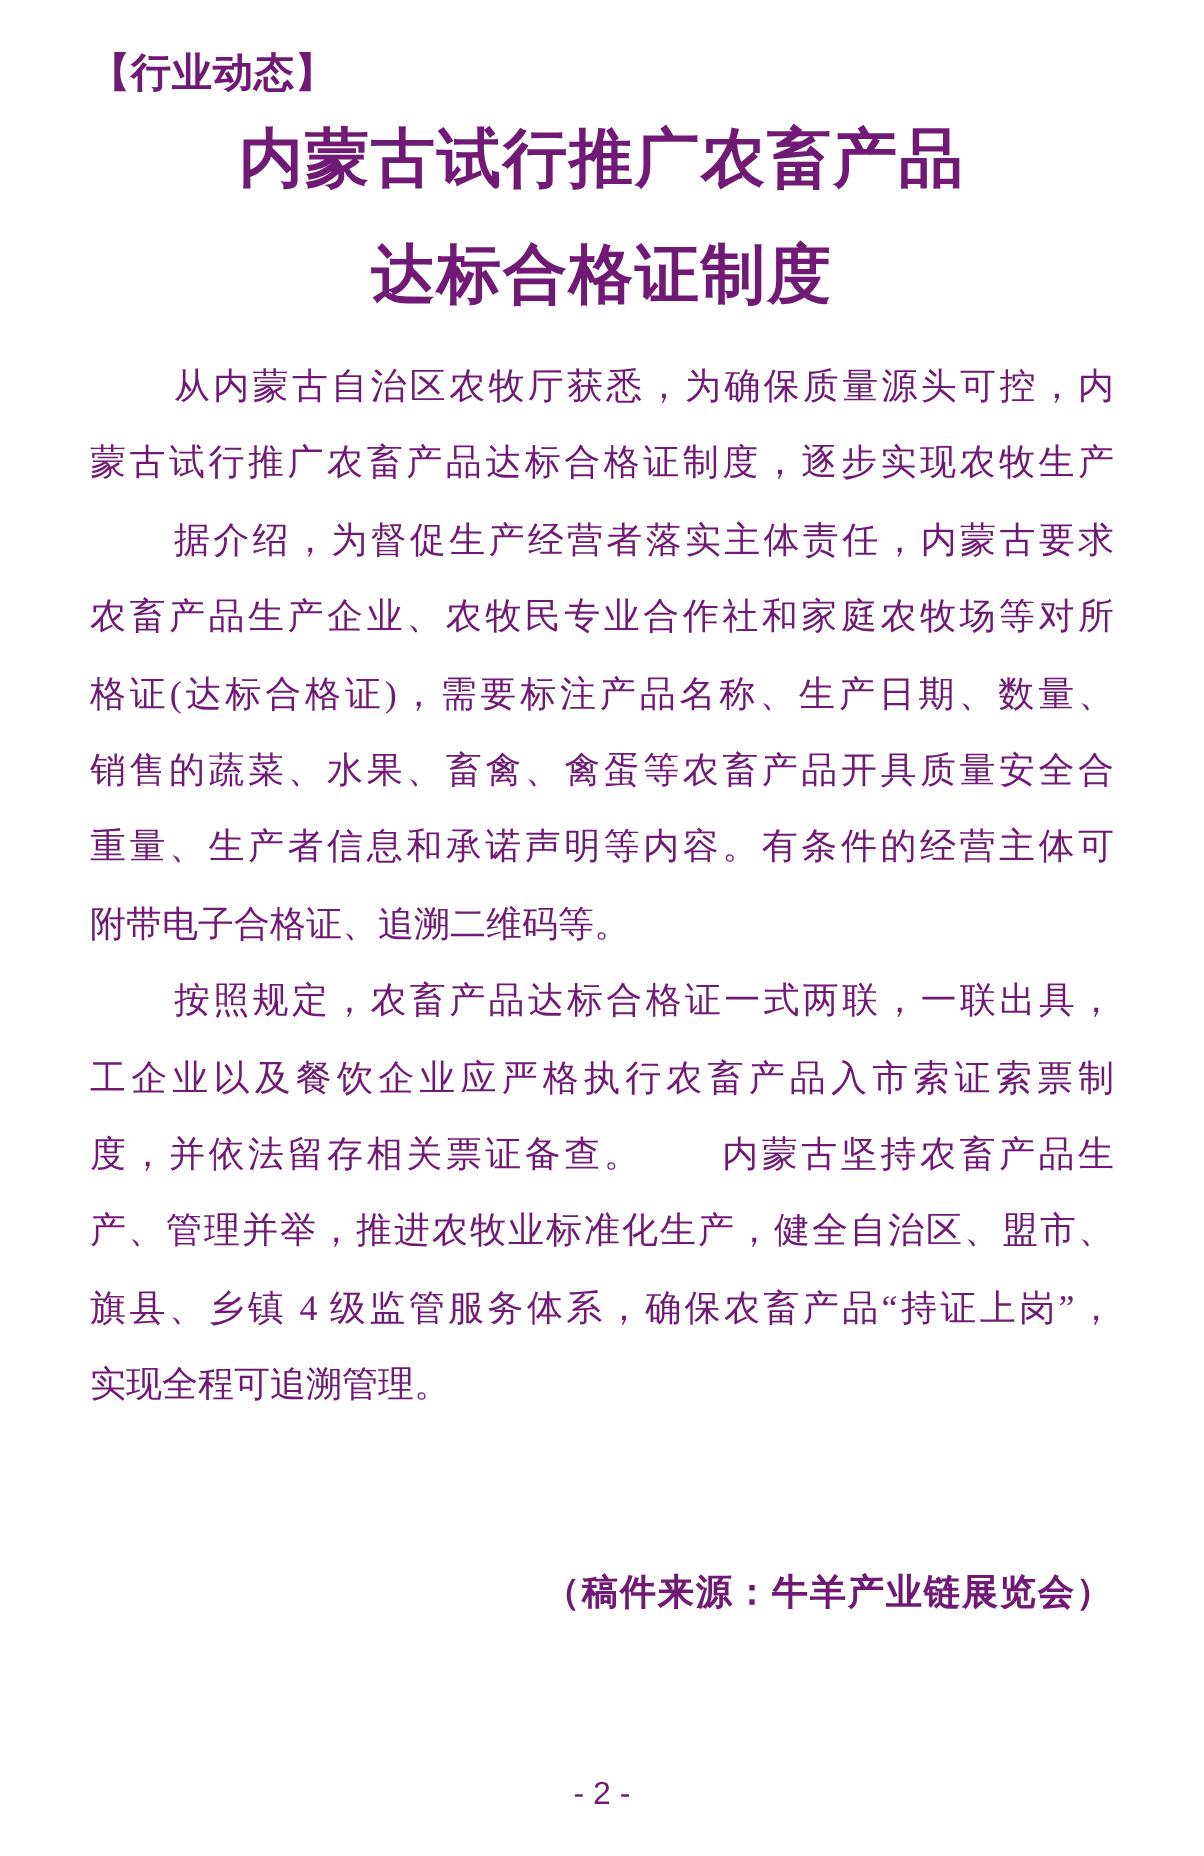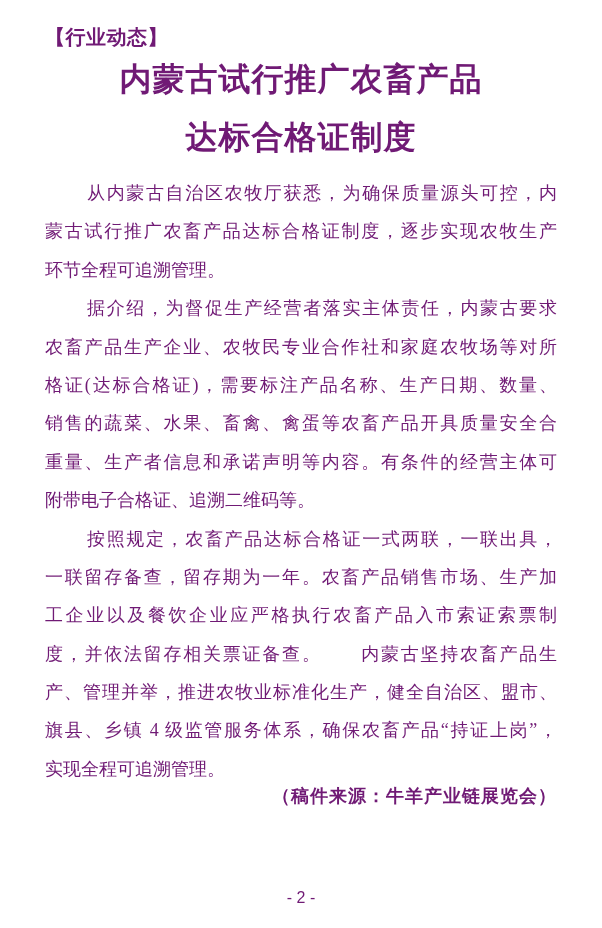--- a/index.html
+++ b/index.html
@@ -77,29 +77,27 @@
   <div class="section-tag">【行业动态】</div>
 
   <div class="title">
     <div class="title-line">内蒙古试行推广农畜产品</div>
     <div class="title-line">达标合格证制度</div>
   </div>
 
   <div class="doc-body">
       <div class="line first">从内蒙古自治区农牧厅获悉，为确保质量源头可控，内</div>
       <div class="line">蒙古试行推广农畜产品达标合格证制度，逐步实现农牧生产</div>
-      <div class="line last">环节全程可追溯管理。</div>
       <div class="line first">据介绍，为督促生产经营者落实主体责任，内蒙古要求</div>
       <div class="line">农畜产品生产企业、农牧民专业合作社和家庭农牧场等对所</div>
       <div class="line">格证(达标合格证)，需要标注产品名称、生产日期、数量、</div>
       <div class="line">销售的蔬菜、水果、畜禽、禽蛋等农畜产品开具质量安全合</div>
       <div class="line">重量、生产者信息和承诺声明等内容。有条件的经营主体可</div>
       <div class="line last">附带电子合格证、追溯二维码等。</div>
       <div class="line first">按照规定，农畜产品达标合格证一式两联，一联出具，</div>
-      <div class="line">一联留存备查，留存期为一年。农畜产品销售市场、生产加</div>
       <div class="line">工企业以及餐饮企业应严格执行农畜产品入市索证索票制</div>
       <div class="line">度，并依法留存相关票证备查。　　内蒙古坚持农畜产品生</div>
       <div class="line">产、管理并举，推进农牧业标准化生产，健全自治区、盟市、</div>
       <div class="line">旗县、乡镇 4 级监管服务体系，确保农畜产品“持证上岗”，</div>
       <div class="line last">实现全程可追溯管理。</div>
     </div>
 
   <div class="attribution">（稿件来源：牛羊产业链展览会）</div>
 
   <div class="page-footer">- 2 -</div>

